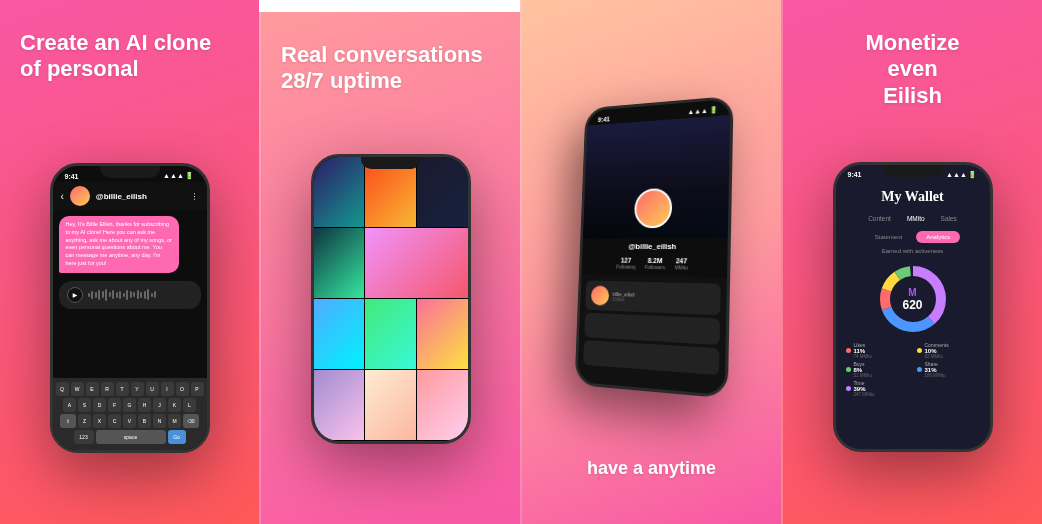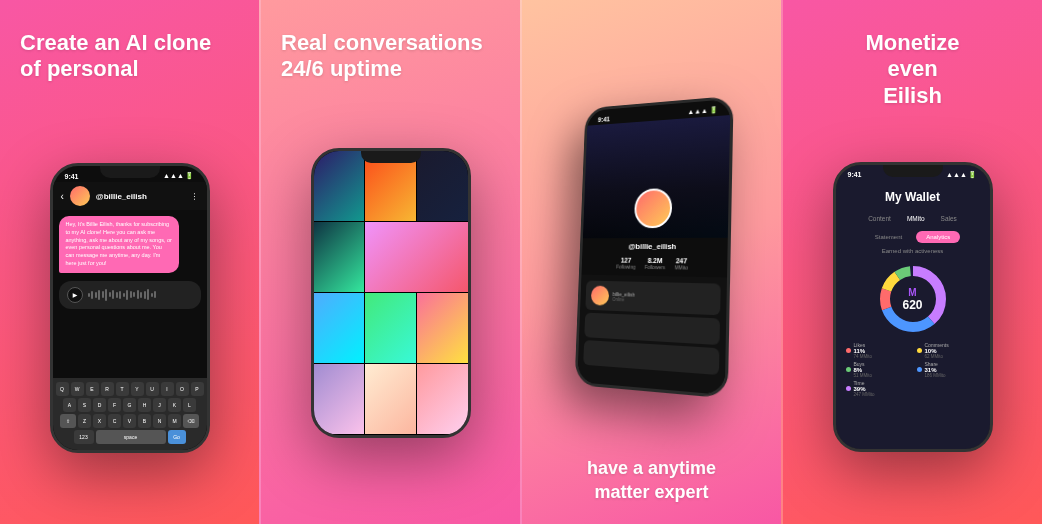--- a/index.html
+++ b/index.html
@@ -24,20 +24,21 @@
 
     
     .panel-1 {
       background: linear-gradient(160deg, #f857a4 0%, #ff5858 100%);
       gap: 30px;
     }
     
     .panel-2 {
       background: linear-gradient(160deg, #ff9a9e 0%, #f857a4 100%);
       border-left: 1px solid rgba(255,255,255,0.2);
+      margin-top: 12px;
     }
     
     .panel-3 {
       background: linear-gradient(160deg, #ffc3a0 0%, #ff9a9e 50%, #f857a4 100%);
       border-left: 1px solid rgba(255,255,255,0.2);
     }
     
     .panel-4 {
       background: linear-gradient(160deg, #f857a4 0%, #ff5858 100%);
       border-left: 1px solid rgba(255,255,255,0.2);
@@ -352,22 +353,23 @@
       flex-direction: column;
     }
 
     .wallet-header {
       padding: 6px 8px 4px;
       text-align: center;
     }
 
     .wallet-title {
       color: white;
-      font-size: 12px;
+      font-size: 14px;
       font-weight: 700;
+      font-family: Liberation Serif, serif;
     }
 
     .wallet-tabs {
       display: flex;
       justify-content: center;
       gap: 8px;
       padding: 4px 8px;
     }
 
     .wallet-tab {
@@ -589,21 +591,21 @@
           </div>
         </div>
       </div>
     </div>
   </div>
 </div>
 
 <div class="panel panel-2">
   <div class="panel-headline">
     <span>Real conversations</span><br>
-    <span>24/6 uptime</span>
+    <span>28/7 uptime</span>
   </div>
 
   <div class="phone-container">
     <div class="phone-mockup">
       <div class="phone-notch"></div>
       <div class="phone2-content">
         <div class="photo-grid">
           <div class="photo-cell photo-cell-1"></div>
           <div class="photo-cell photo-cell-2"></div>
           <div class="photo-cell photo-cell-3"></div>
@@ -664,21 +666,21 @@
             <div style="background:#222;border-radius:6px;height:25px;"></div>
             <div style="background:#222;border-radius:6px;height:25px;"></div>
           </div>
         </div>
       </div>
     </div>
   </div>
 
   <div class="panel-subtext">
     <span>have a anytime</span><br>
-    <span>matter expert</span><br>
+    <br>
   </div>
 </div>
 
 <div class="panel panel-4">
   <div class="panel-headline" style="text-align:center;align-self:center;">
     <span>Monetize</span><br>
     <span>even</span><br>
     <span>Eilish</span>
   </div>
 

